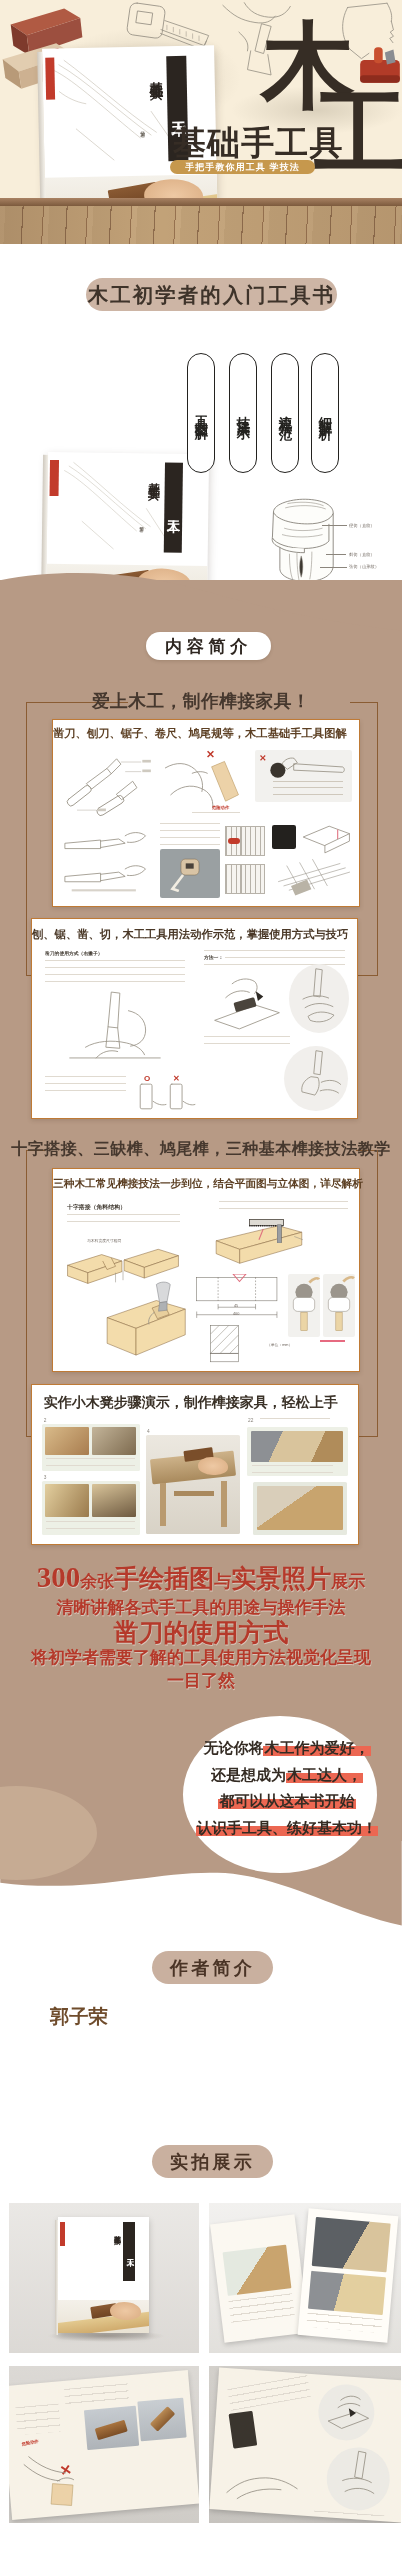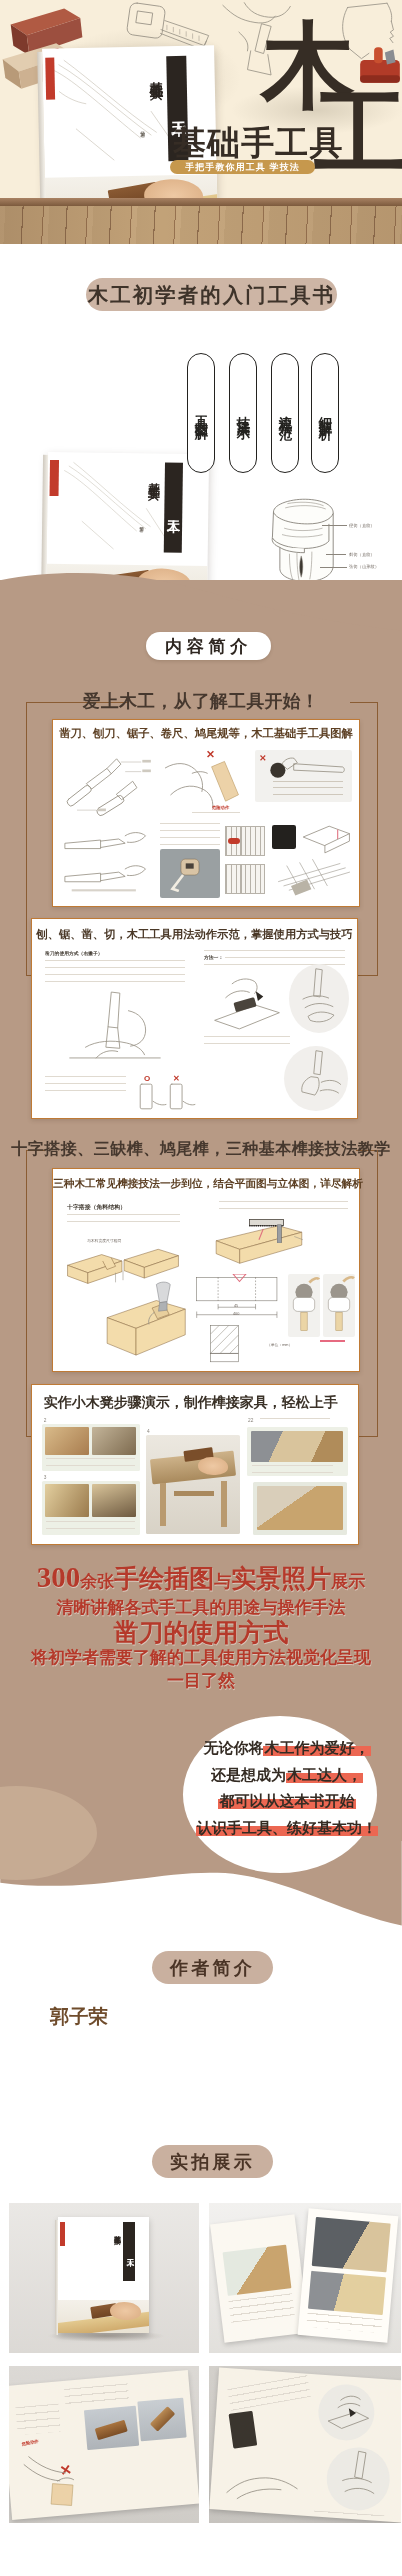--- a/index.html
+++ b/index.html
@@ -47,21 +47,21 @@
   .leader{height:0.5px;background:#8b857c;}
   .loglabel{font-size:4.3px;color:#6b625a;white-space:nowrap;}
   
   .sect-tan{left:0;top:580px;width:402px;height:1309px;background:#b79a85;}
   .wave{display:block;}
   .white-pill{background:#fff;color:#2e2620;font-size:17px;letter-spacing:4.8px;box-shadow:0 1.6px 3.2px rgba(80,55,35,.18);}
   .lead-line{height:1.1px;background:#8a5c33;}
   .lead-text{font-family:"Liberation Serif",serif;font-weight:bold;color:#46382e;font-size:17.7px;letter-spacing:0.5px;white-space:nowrap;}
   .frame{border:1.1px solid #8a5c33;}
   .card{background:#fff;border:1.1px solid #bf7a35;box-shadow:0 1.6px 4.3px rgba(80,55,35,.2);}
-  .card-title{font-family:"Liberation Serif",serif;font-weight:bold;color:#5d4024;text-align:center;white-space:nowrap;}
+  .card-title{font-family:"Liberation Serif",serif;font-weight:bold;color:#5d4024;text-align:left;white-space:nowrap;}
   .tbars{background:repeating-linear-gradient(#e0dad0 0 1.1px,transparent 1.1px 7px);}
   .tbars.dk{background:repeating-linear-gradient(#cfc8bc 0 1.1px,transparent 1.1px 6.4px);}
   .phbox{background:#f2f1ee;border-radius:2.1px;}
   .xmark{color:#c0392b;font-weight:bold;}
   .omark{color:#c0392b;font-weight:bold;}
   .warn-red{color:#c0392b;font-weight:bold;font-size:4.3px;}
   .smallcap{font-size:4.8px;color:#3c352c;font-weight:bold;}
   .tinycap{font-size:3.8px;color:#6b625a;}
   .ruler{background:repeating-linear-gradient(90deg,#b7b2a9 0 1.1px,#f6f4f0 1.1px 4.8px);border:0.5px solid #b7b2a9;}
   .greencard{background:#edf0e6;border-radius:1.6px;position:absolute;}
@@ -220,21 +220,21 @@
 
   <div class="abs sect-tan"></div>
   <svg class="abs wave" style="left:0;top:564px;" width="402" height="71" viewBox="0 0 750 132">
     <path d="M0,30 C120,6 260,14 390,52 C520,90 640,112 750,124 L750,132 L0,132 Z" fill="#b79a85"></path>
   </svg>
 
   <div class="abs pill white-pill" style="left:146px;top:632px;width:125px;height:28px;">内容简介</div>
 
   <div class="abs lead-line" style="left:26px;top:702px;width:102px;"></div>
   <div class="abs lead-line" style="left:350px;top:702px;width:27px;"></div>
-  <div class="abs lead-text" style="left:0;top:689px;width:402px;text-align:center;">爱上木工，从了解工具开始！</div>
+  <div class="abs lead-text" style="left:0;top:689px;width:402px;text-align:center;">爱上木工，制作榫接家具！</div>
 
   <div class="abs frame" style="left:26px;top:702px;width:350px;height:273px;border-top:none;"></div>
 
   <div class="abs card" style="left:52px;top:719px;width:306px;height:186px;">
     <div class="card-title abs" style="left:0;top:6.4px;width:306px;font-size:11.3px;">凿刀、刨刀、锯子、卷尺、鸠尾规等，木工基础手工具图解</div>
 
     <svg class="abs" style="left:7.5px;top:29.5px;" width="92" height="70" viewBox="0 0 172 130">
       <g class="sk" stroke-width="1.3">
         <rect x="8" y="78" width="52" height="14" rx="6" transform="rotate(-38 34 85)"></rect>
         <path d="M48,62 L86,34 L94,44 L58,72 Z"></path>

